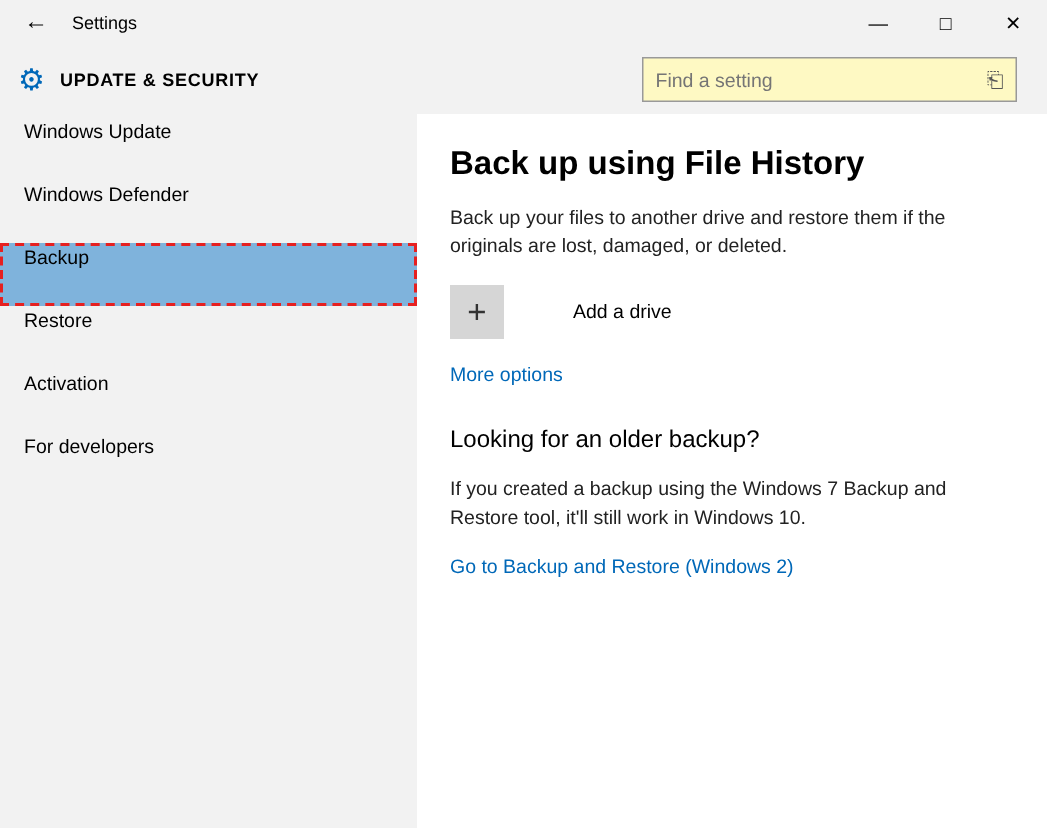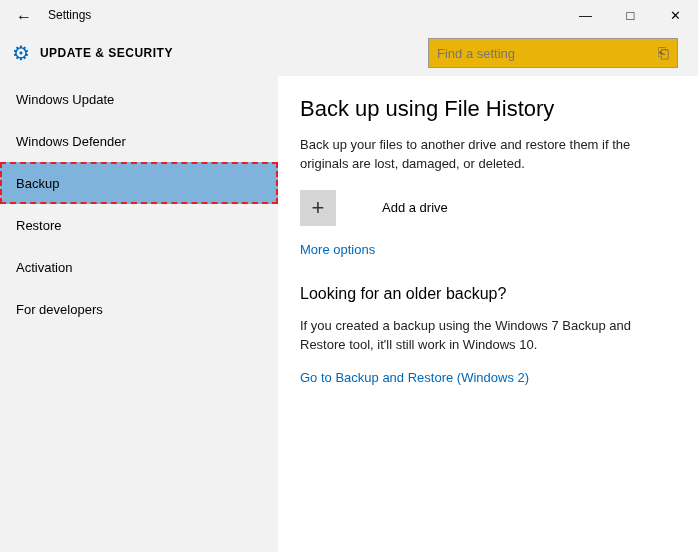--- a/index.html
+++ b/index.html
@@ -56,21 +56,21 @@
     .section-title {
       font-size: 12px;
       font-weight: 600;
       letter-spacing: 0.5px;
     }
     .search-box {
       margin-left: auto;
       width: 250px;
       height: 30px;
       border: 1px solid #999;
-      background: #eab308;
+      background: #fef9c3;
       display: flex;
       align-items: center;
       padding: 0 8px;
     }
     .search-box input {
       flex: 1;
       border: none;
       outline: none;
       font-size: 13px;
       font-family: inherit;
@@ -86,39 +86,39 @@
       height: calc(552px - 30px - 46px);
     }
     .sidebar {
       width: 278px;
       background: #f2f2f2;
       padding-top: 2px;
     }
     .nav-item {
       height: 42px;
       display: flex;
-      align-items: center;
+      align-items: flex-start;
       padding-left: 14px;
       font-size: 13px;
       cursor: pointer;
       border: 2px dashed transparent;
     }
     .nav-item.selected {
       background: #7fb3dc;
       border: 2px dashed #e62020;
     }
     .content {
       flex: 1;
       background: #fff;
       padding: 20px 28px 0 22px;
       overflow: hidden;
     }
     .h1 {
       font-size: 22px;
-      font-weight: 400;
+      font-weight: 700;
       margin-bottom: 14px;
     }
     .para {
       font-size: 13px;
       line-height: 1.45;
       color: #222;
       margin-bottom: 16px;
     }
     .add-drive-row {
       display: flex;

